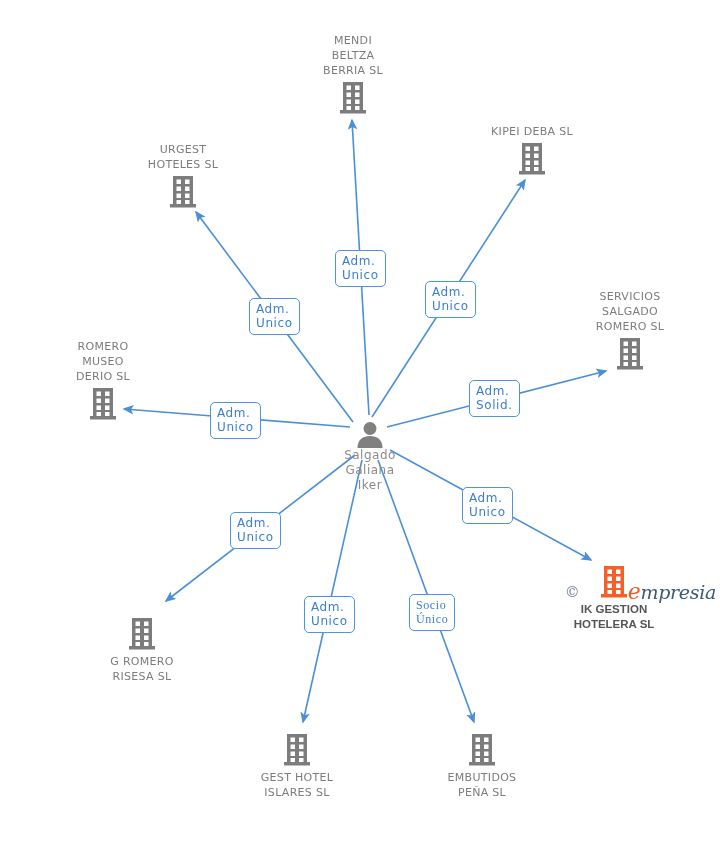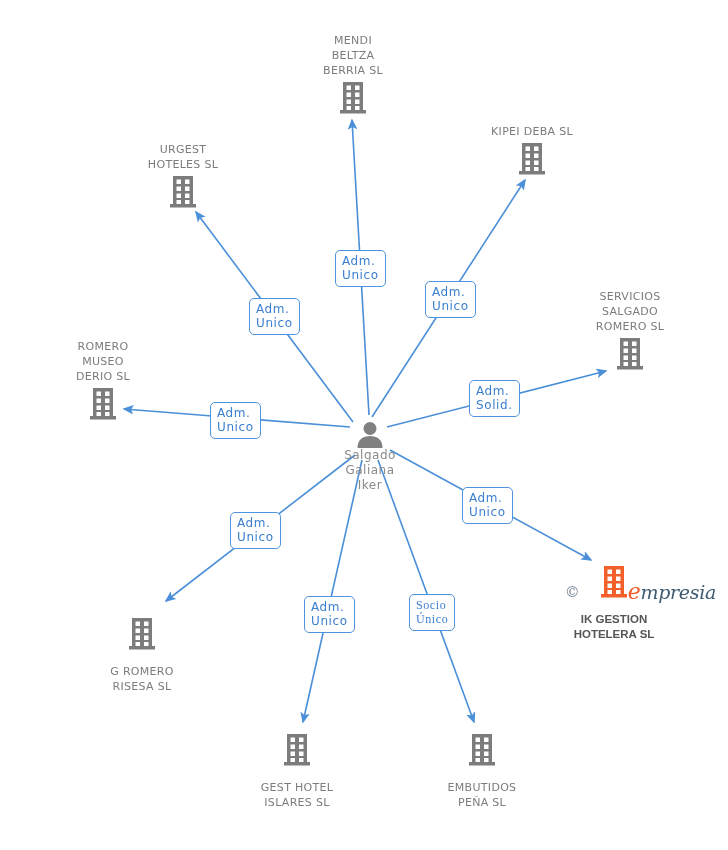--- a/index.html
+++ b/index.html
@@ -37,21 +37,21 @@
     display: block;
     margin: 0 auto;
     line-height: 0;
   }
   .node-label {
     font-size: 11px;
     color: #7c7c7c;
     line-height: 15px;
     letter-spacing: 0.3px;
     white-space: pre-line;
-    margin-top: 13px;
+    margin-top: 3px;
   }
   .node-label.above {
     margin-top: 0;
     margin-bottom: 3px;
   }
   .node.highlight .node-label {
     color: #555555;
     font-weight: bold;
     font-family: "Liberation Sans", sans-serif;
     font-size: 11.5px;

